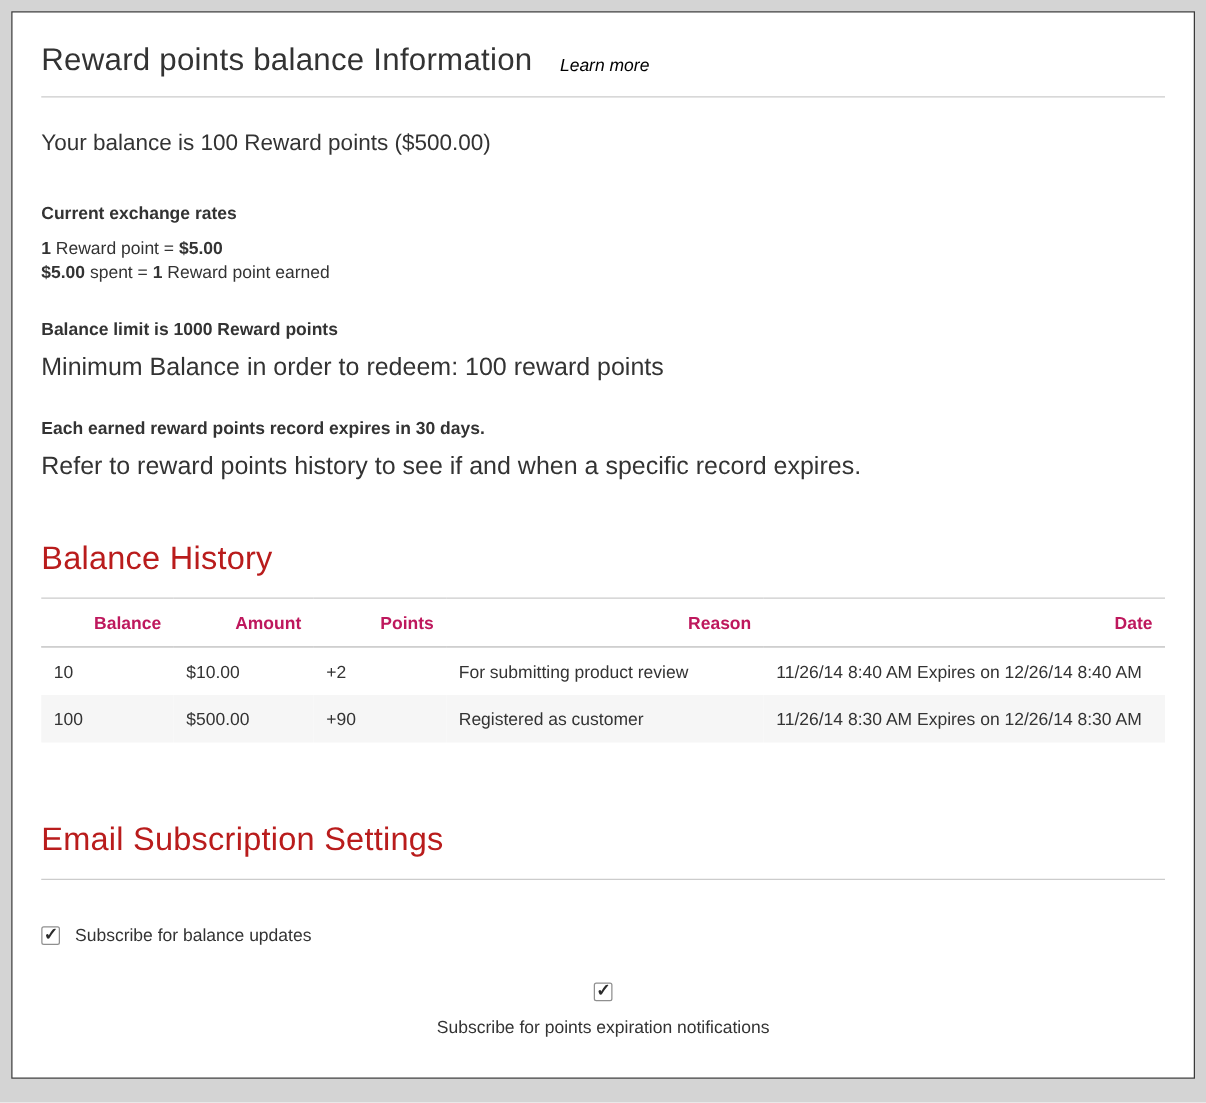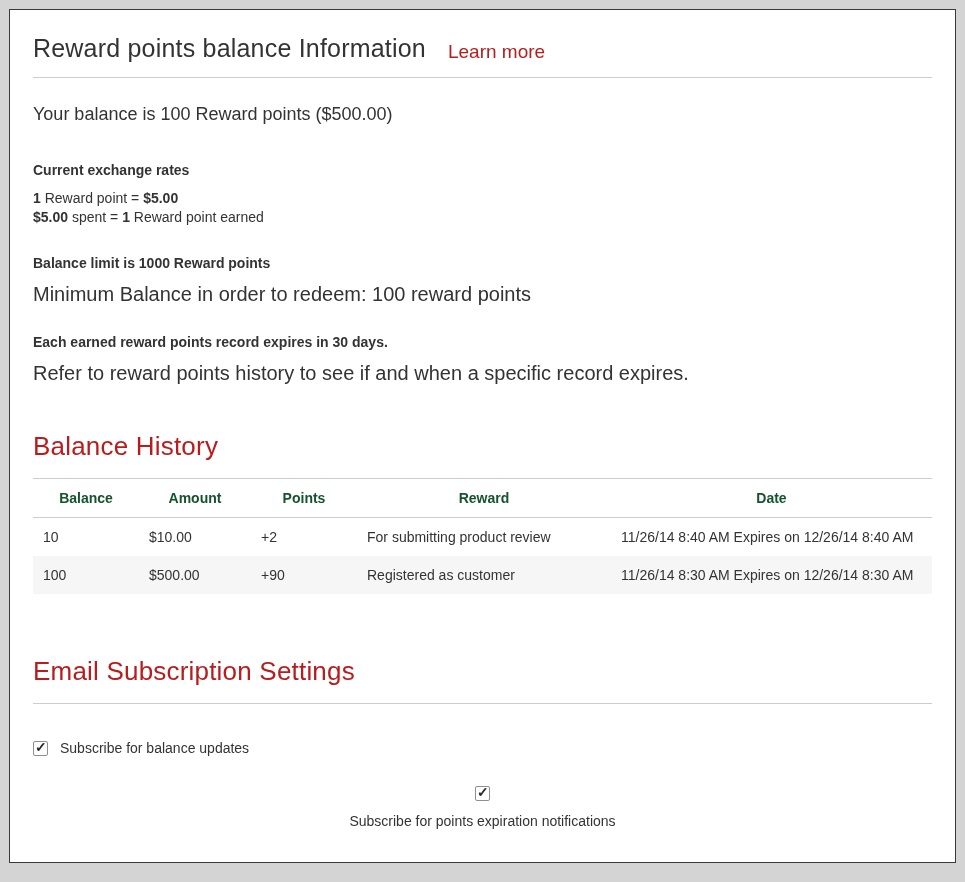--- a/index.html
+++ b/index.html
@@ -32,26 +32,27 @@
     padding-bottom: 14px;
     border-bottom: 1px solid #cccccc;
   }
   .page-title {
     font-size: 25px;
     font-weight: 300;
     color: #333;
     letter-spacing: 0.2px;
   }
   .learn-more {
-    font-size: 19px;
-    color: #b91c1c;
+    font-size: 14px;
+    color: #000000;
     text-decoration: none;
     cursor: pointer;
     position: relative;
     top: 3px;
+    font-style: italic;
   }
 
   
   .balance-line {
     margin-top: 26px;
     font-size: 18px;
     color: #333;
   }
   .info-heading {
     margin-top: 37px;
@@ -77,23 +78,23 @@
   }
   .history-heading { margin-top: 46px; margin-bottom: 16px; }
 
   
   table.history {
     width: 100%;
     border-collapse: collapse;
     font-size: 14px;
   }
   table.history th {
-    text-align: center;
-    font-weight: bold;
-    color: #14532d;
+    text-align: right;
+    font-weight: bold;
+    color: #be185d;
     padding: 11px 10px;
     border-top: 1px solid #cccccc;
     border-bottom: 1px solid #cccccc;
   }
   table.history td {
     text-align: left;
     color: #333;
     padding: 11px 10px;
   }
   table.history tbody tr:nth-child(even) { background: #f6f6f6; }
@@ -180,21 +181,21 @@
     <p class="sub-line">Refer to reward points history to see if and when a specific record expires.</p>
 
     <h2 class="section-heading history-heading">Balance History</h2>
 
     <table class="history">
       <thead>
         <tr>
           <th class="col-balance">Balance</th>
           <th class="col-amount">Amount</th>
           <th class="col-points">Points</th>
-          <th class="col-reason">Reward</th>
+          <th class="col-reason">Reason</th>
           <th class="col-date">Date</th>
         </tr>
       </thead>
       <tbody>
         <tr>
           <td class="col-balance">10</td>
           <td class="col-amount">$10.00</td>
           <td class="col-points">+2</td>
           <td class="col-reason">For submitting product review</td>
           <td class="col-date">11/26/14 8:40 AM Expires on 12/26/14 8:40 AM</td>

